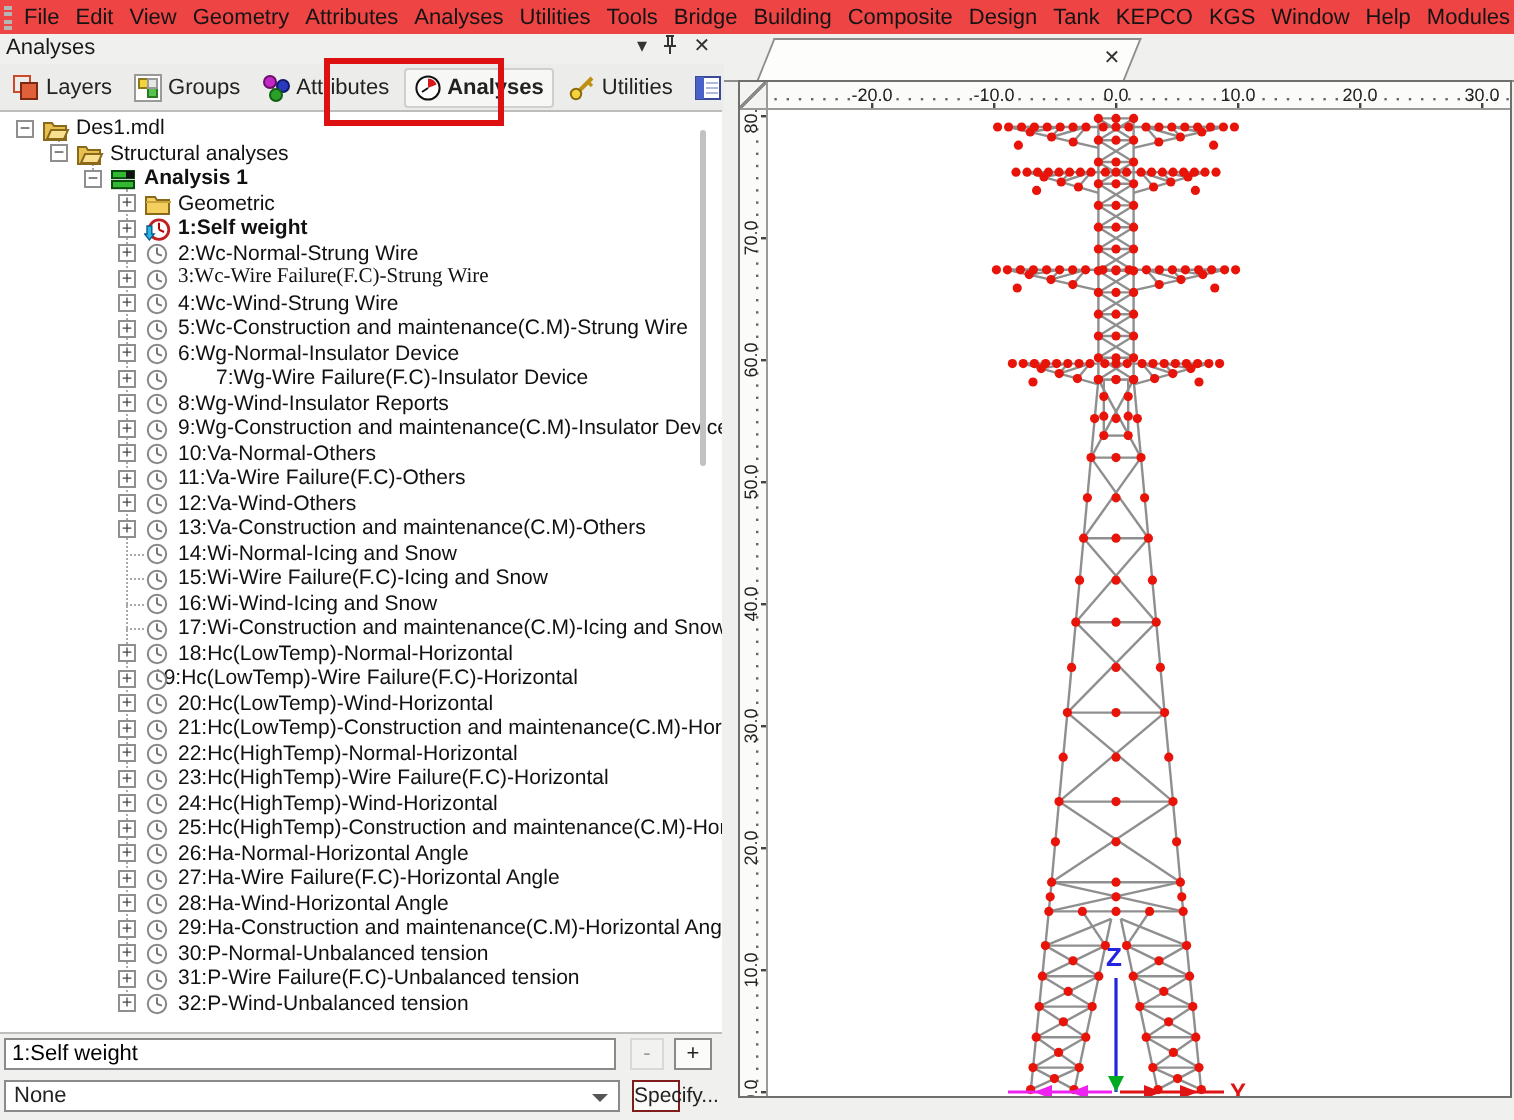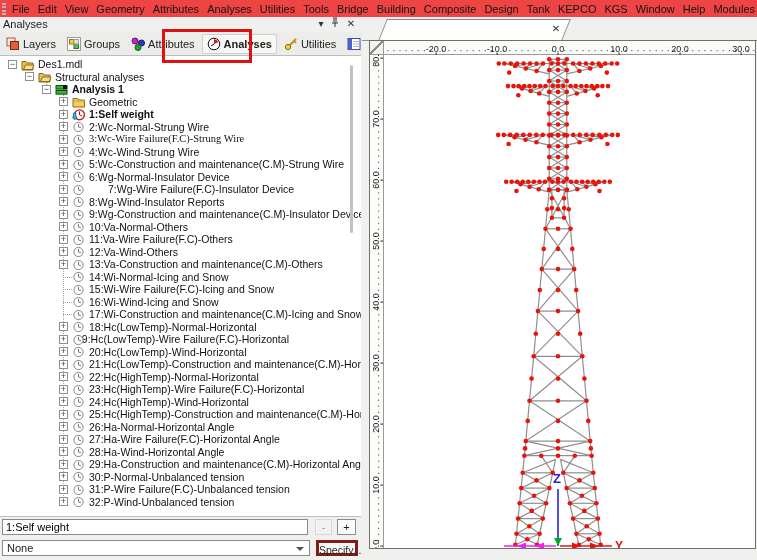--- a/index.html
+++ b/index.html
@@ -34,21 +34,21 @@
   
   #loadcase-input{position:absolute;left:2px;top:502px;width:306px;height:16px;border:1px solid #8a8a8a;background:#fff;
                   font-size:11px;font-family:"Liberation Sans",sans-serif;padding:0 3px;box-sizing:border-box}
   #minus-button{position:absolute;left:315px;top:502px;width:17px;height:16px;background:#f2f2f0;border:1px solid #d8d8d6;
                 font-size:11px;color:#9a9a9a;text-align:center;line-height:14px;box-sizing:border-box}
   #plus-button{position:absolute;left:337px;top:502px;width:19px;height:16px;background:#fbfbfa;border:1px solid #8a8a8a;
                font-size:11px;color:#222;text-align:center;line-height:14px;box-sizing:border-box}
   #results-combo{position:absolute;left:2px;top:523px;width:308px;height:16px;border:1px solid #8a8a8a;background:#fff;
                  font-size:11px;color:#222;line-height:14px;padding-left:4px;box-sizing:border-box}
   #combo-arrow{position:absolute;right:5px;top:6px;width:0;height:0;border-left:4px solid transparent;border-right:4px solid transparent;border-top:4px solid #555}
-  #specify-button{position:absolute;left:316px;top:523px;width:42px;height:16px;background:#fbfbfa;border:3px solid #7f1d1d;
+  #specify-button{position:absolute;left:316px;top:523px;width:24px;height:16px;background:#fbfbfa;border:1px solid #7f1d1d;
                   font-size:10.5px;color:#222;text-align:center;line-height:14px;box-sizing:border-box}
   
   #mdi{position:absolute;left:362px;top:17px;width:395px;height:543px;background:#f0f0ee}
   #view-tabstrip{position:absolute;left:0;top:0;width:100%;height:23px;border-bottom:1px solid #8d8d8b}
   #view-tab{position:absolute;left:16px;top:2px;width:182px;height:21px}
   #view-tab-bg{position:absolute;left:0;top:0;width:100%;height:100%;background:#fdfdfc;border:1px solid #8d8d8b;border-bottom:none;
                transform:skewX(-22deg);transform-origin:bottom left}
   #view-tab-label{position:absolute;left:14px;top:3px;font-size:11px;font-weight:bold;color:#111;white-space:nowrap}
   #view-tab-close{position:absolute;right:-2px;top:4px;font-size:10px;color:#333;width:12px;text-align:center;cursor:default}
   #view-window{position:absolute;left:7px;top:23px;width:387px;height:509px;border:1px solid #6f6f6d;background:#fff;box-sizing:border-box}

